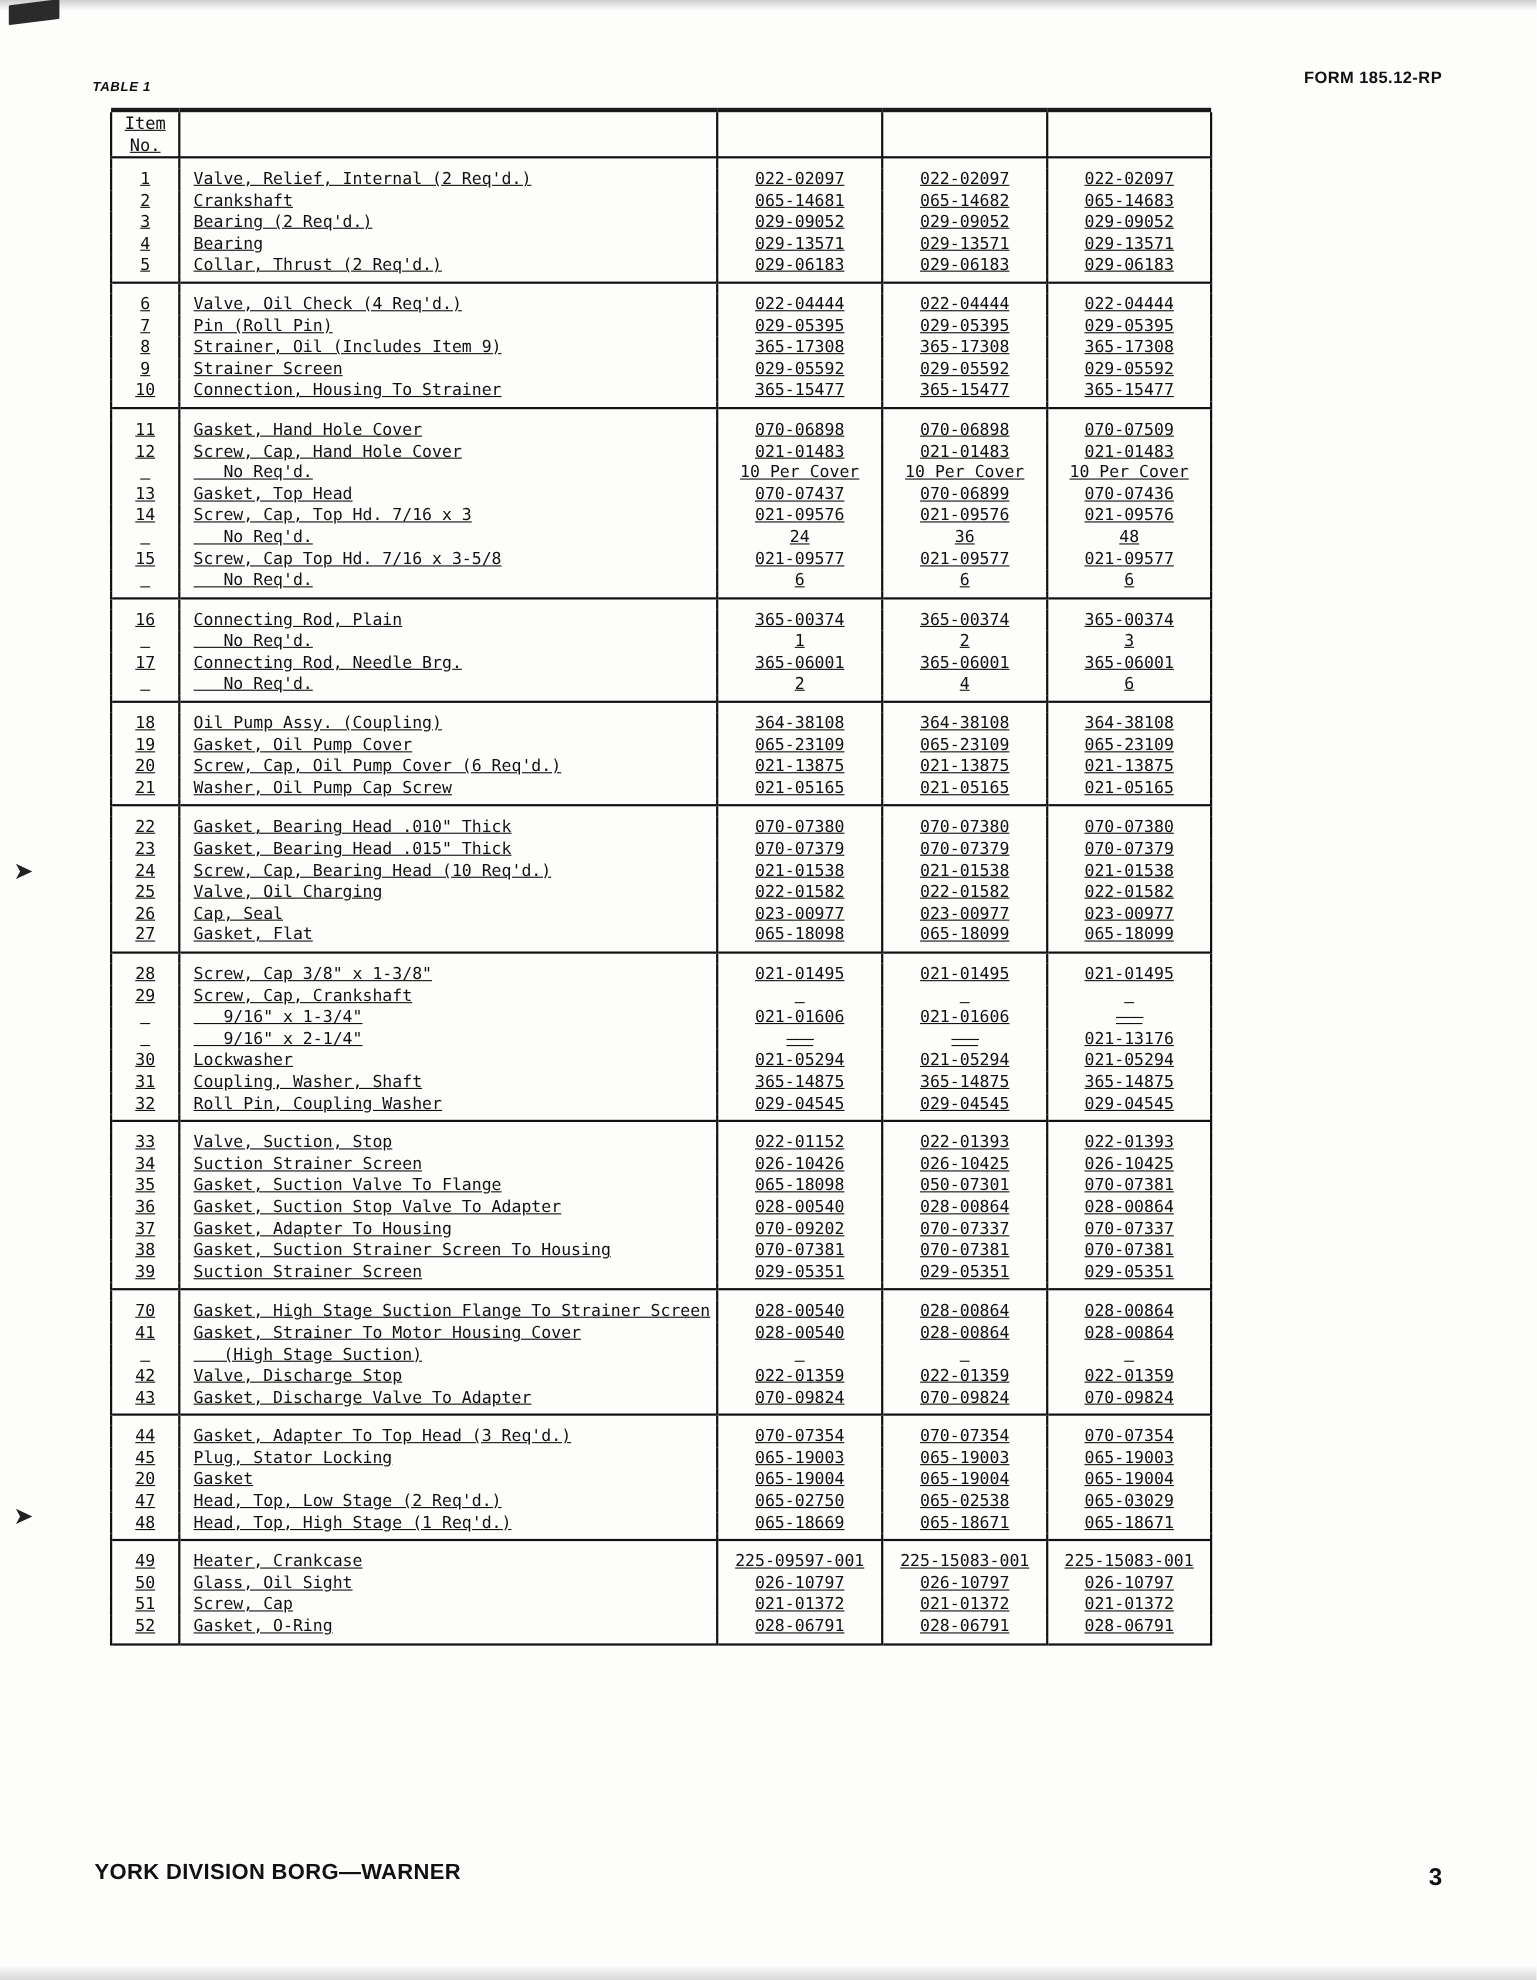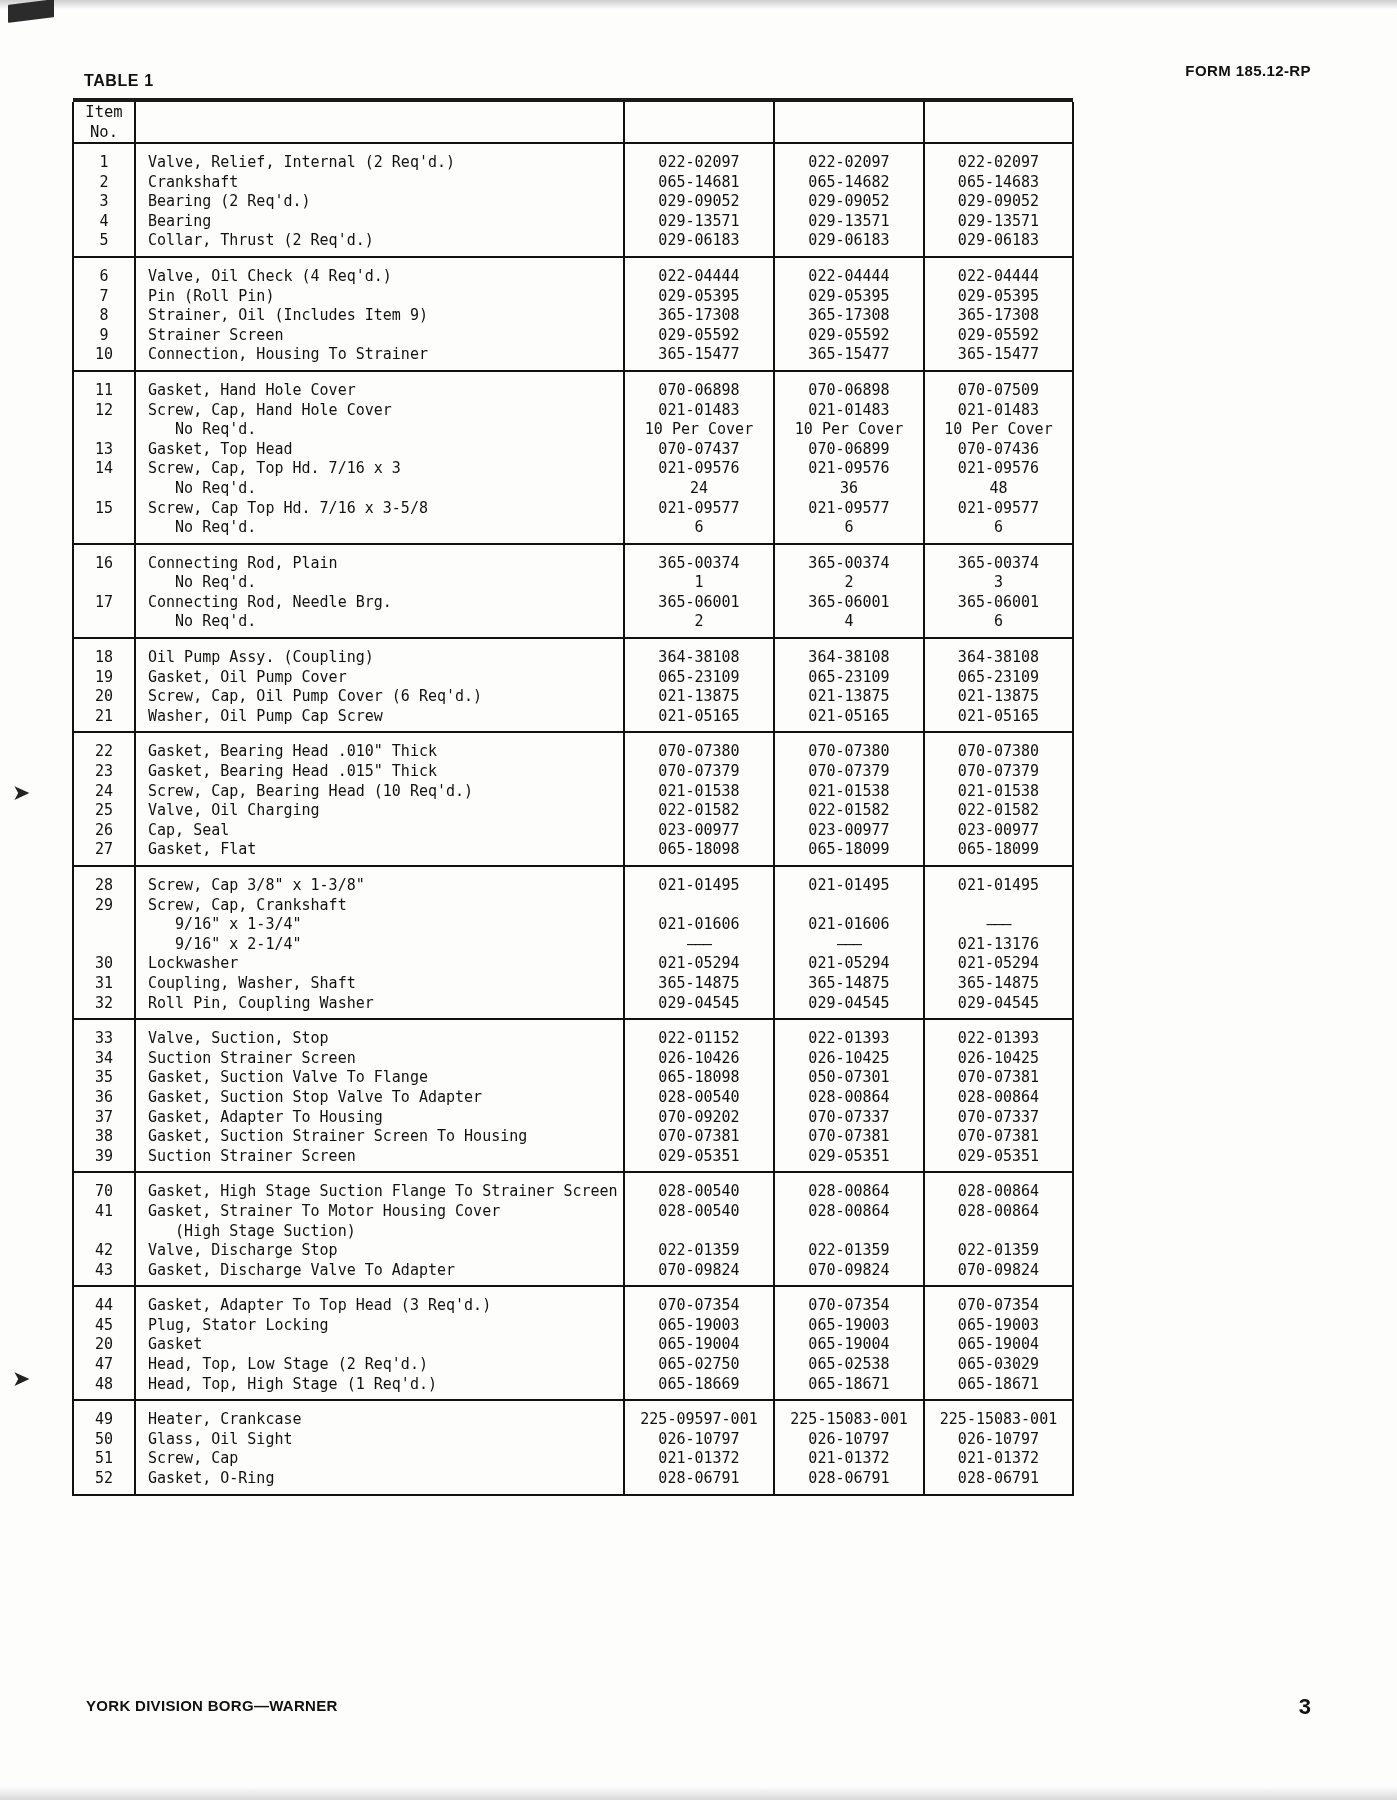--- a/index.html
+++ b/index.html
@@ -23,25 +23,25 @@
 
   
   .form-no{
     position:absolute;right:86px;top:62px;
     font-family:"Liberation Sans",sans-serif;
     font-size:15px;font-weight:bold;letter-spacing:.4px;color:#111;
   }
   .table-label{
     position:absolute;left:84px;top:72px;
     font-family:"Liberation Sans",sans-serif;
-    font-size:16px;font-weight:bold;letter-spacing:.6px;color:#111;
+    font-size:12px;font-weight:bold;letter-spacing:.6px;color:#111;font-style:italic;
   }
 
   
-  .tbl-wrap{position:absolute;left:72px;top:98px;width:1120px;}
+  .tbl-wrap{position:absolute;left:100px;top:98px;width:1120px;text-decoration:underline;}
   table.parts{
     border-collapse:collapse;width:1000px;table-layout:fixed;
     font-size:15px;line-height:19.6px;
   }
   table.parts td,table.parts th{padding:0;vertical-align:top;}
 
   col.c-item{width:62px;}
   col.c-desc{width:489px;}
   col.c-p3{width:150px;}
   col.c-p6{width:150px;}
@@ -78,21 +78,21 @@
   .outer-left{border-left:2.5px solid #111;}
 
   .bottom-rule td{border-top:2.5px solid #111;height:0;padding:0;line-height:0;font-size:0;}
 
   .dash{letter-spacing:-1px;}
 
   
   .footer-left{
     position:absolute;left:86px;bottom:86px;
     font-family:"Liberation Sans",sans-serif;
-    font-size:15px;font-weight:bold;letter-spacing:.3px;color:#111;
+    font-size:20px;font-weight:bold;letter-spacing:.3px;color:#111;
   }
   .footer-page{
     position:absolute;right:86px;bottom:80px;
     font-family:"Liberation Sans",sans-serif;
     font-size:22px;font-weight:bold;color:#111;
   }
 </style>
 </head>
 <body>
 

